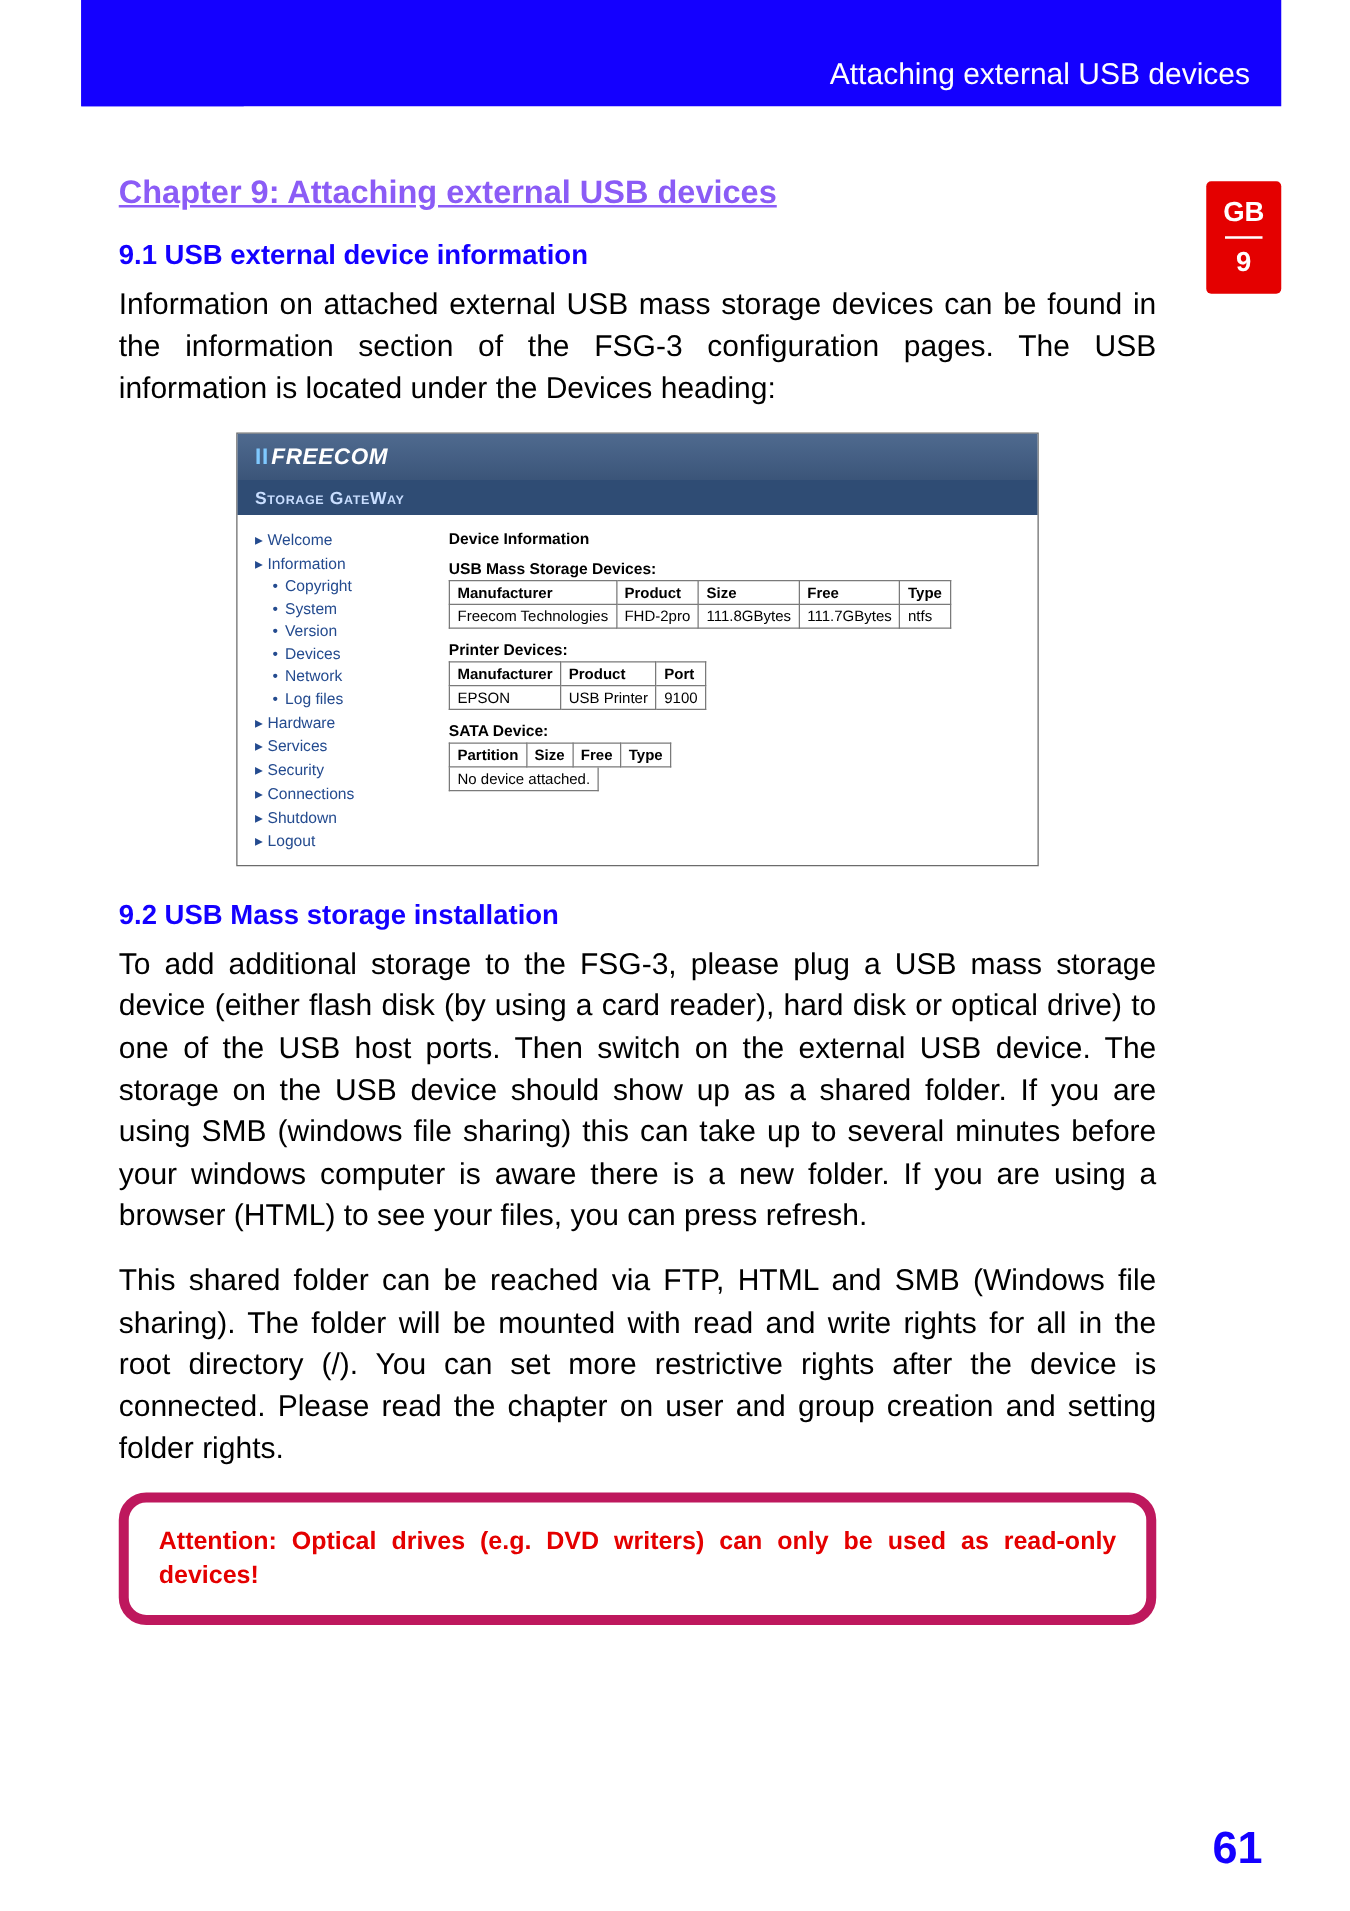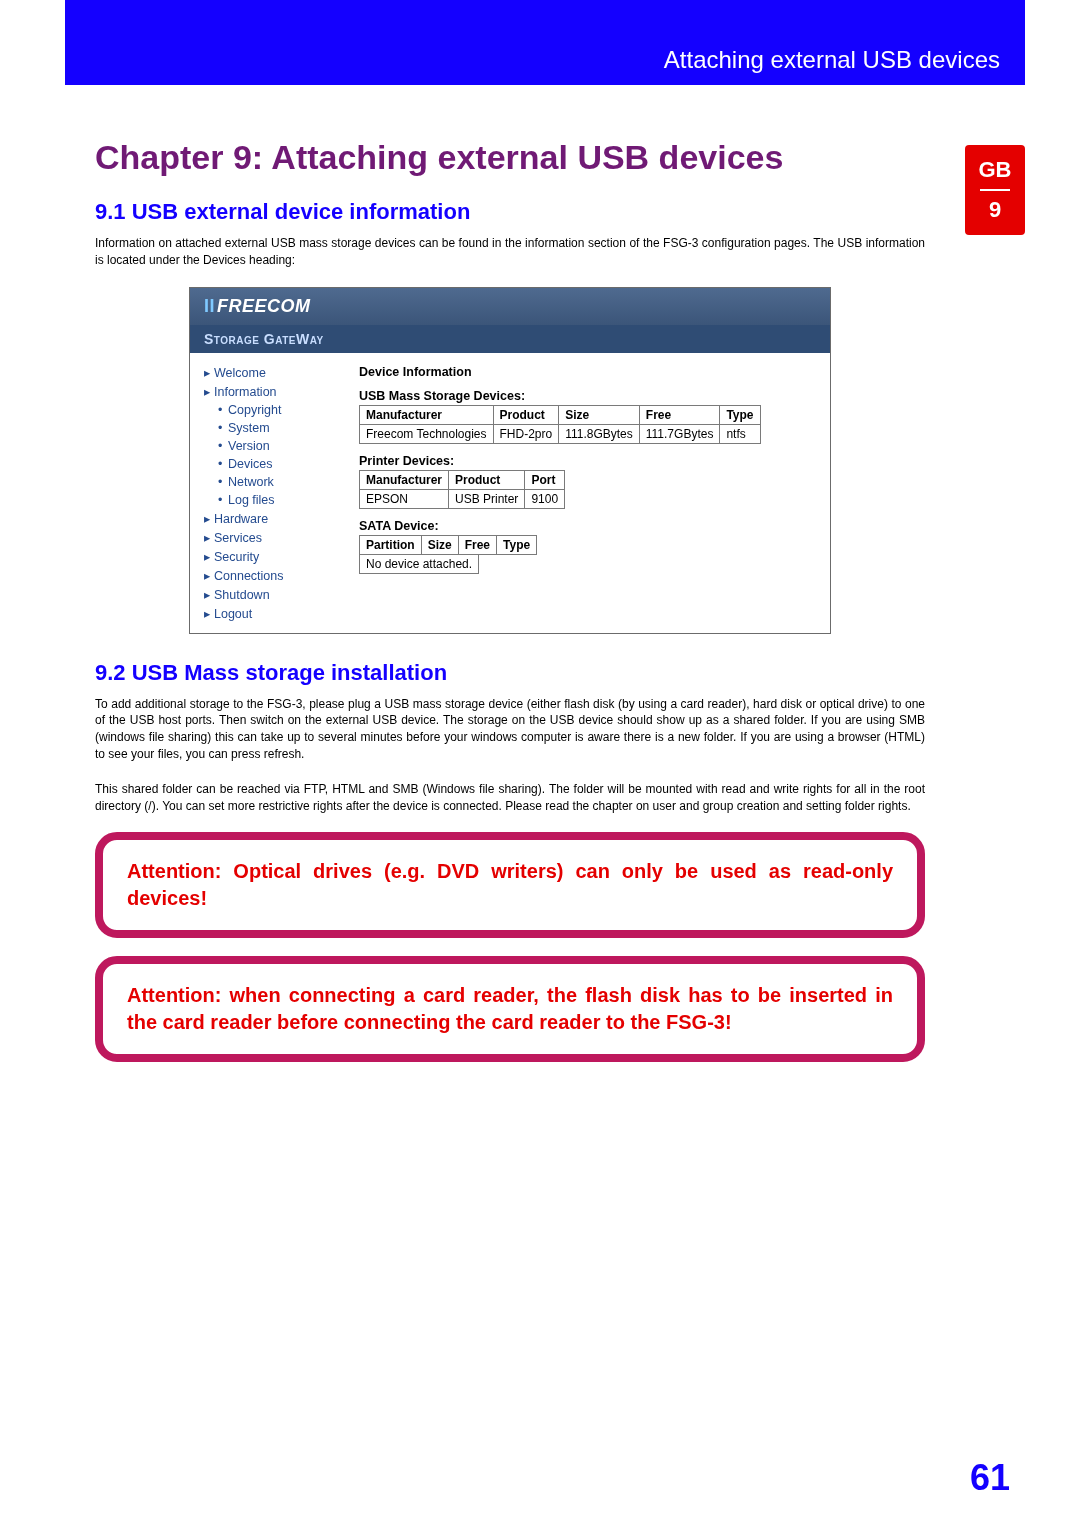--- a/index.html
+++ b/index.html
@@ -57,33 +57,34 @@
     background: #fff;
     margin: 6px auto;
   }
   .content {
     position: absolute;
     left: 95px;
     top: 120px;
     width: 830px;
   }
   h1.chapter {
-    color: #701a75;
-    font-size: 34px;
+    color: #8b5cf6;
+    font-size: 26px;
     font-weight: 800;
     margin: 18px 0 22px 0;
+    text-decoration: underline;
   }
   h2.section {
     color: #1400ff;
     font-size: 22px;
     font-weight: 700;
     margin: 18px 0 10px 0;
   }
   p.body {
-    font-size: 12px;
+    font-size: 24px;
     line-height: 1.4;
     margin: 10px 0 18px 0;
     text-align: justify;
   }
   .attention-box {
     border: 8px solid #be185d;
     border-radius: 22px;
     padding: 18px 24px;
     margin: 18px 0;
   }
@@ -277,19 +278,16 @@
     </div>
 
     <h2 class="section">9.2 USB Mass storage installation</h2>
     <p class="body">To add additional storage to the FSG-3, please plug a USB mass storage device (either flash disk (by using a card reader), hard disk or optical drive) to one of the USB host ports. Then switch on the external USB device. The storage on the USB device should show up as a shared folder. If you are using SMB (windows file sharing) this can take up to several minutes before your windows computer is aware there is a new folder. If you are using a browser (HTML) to see your files, you can press refresh.</p>
     <p class="body">This shared folder can be reached via FTP, HTML and SMB (Windows file sharing). The folder will be mounted with read and write rights for all in the root directory (/). You can set more restrictive rights after the device is connected. Please read the chapter on user and group creation and setting folder rights.</p>
 
     <div class="attention-box">
       <div class="att-text">Attention: Optical drives (e.g. DVD writers) can only be used as read-only devices!</div>
     </div>
 
-    <div class="attention-box">
-      <div class="att-text">Attention: when connecting a card reader, the flash disk has to be inserted in the card reader before connecting the card reader to the FSG-3!</div>
-    </div>
   </div>
 
   <div class="page-number">61</div>
 </div>
 
 </body></html>

